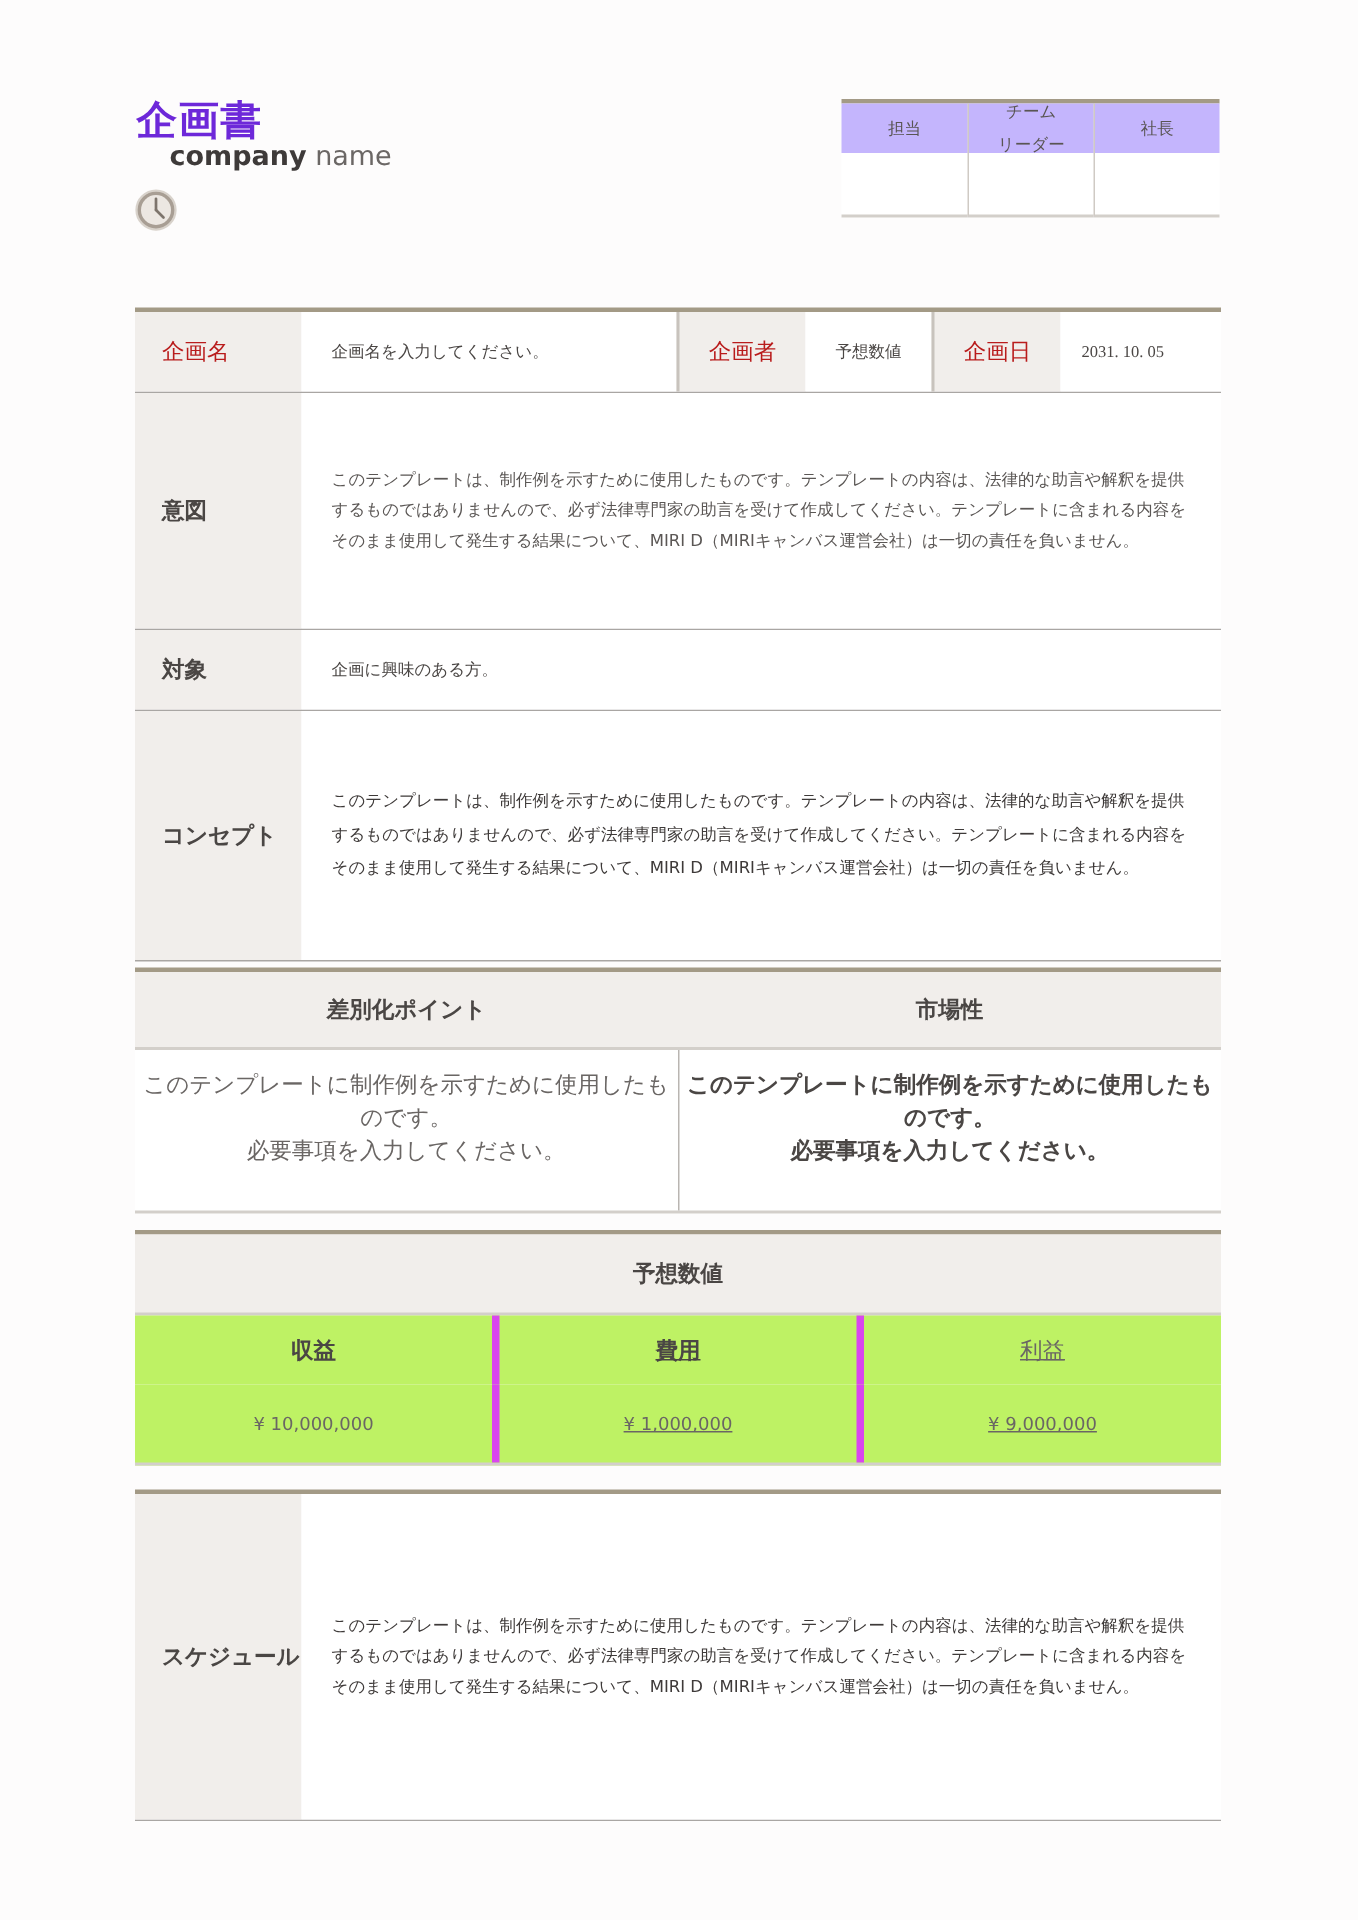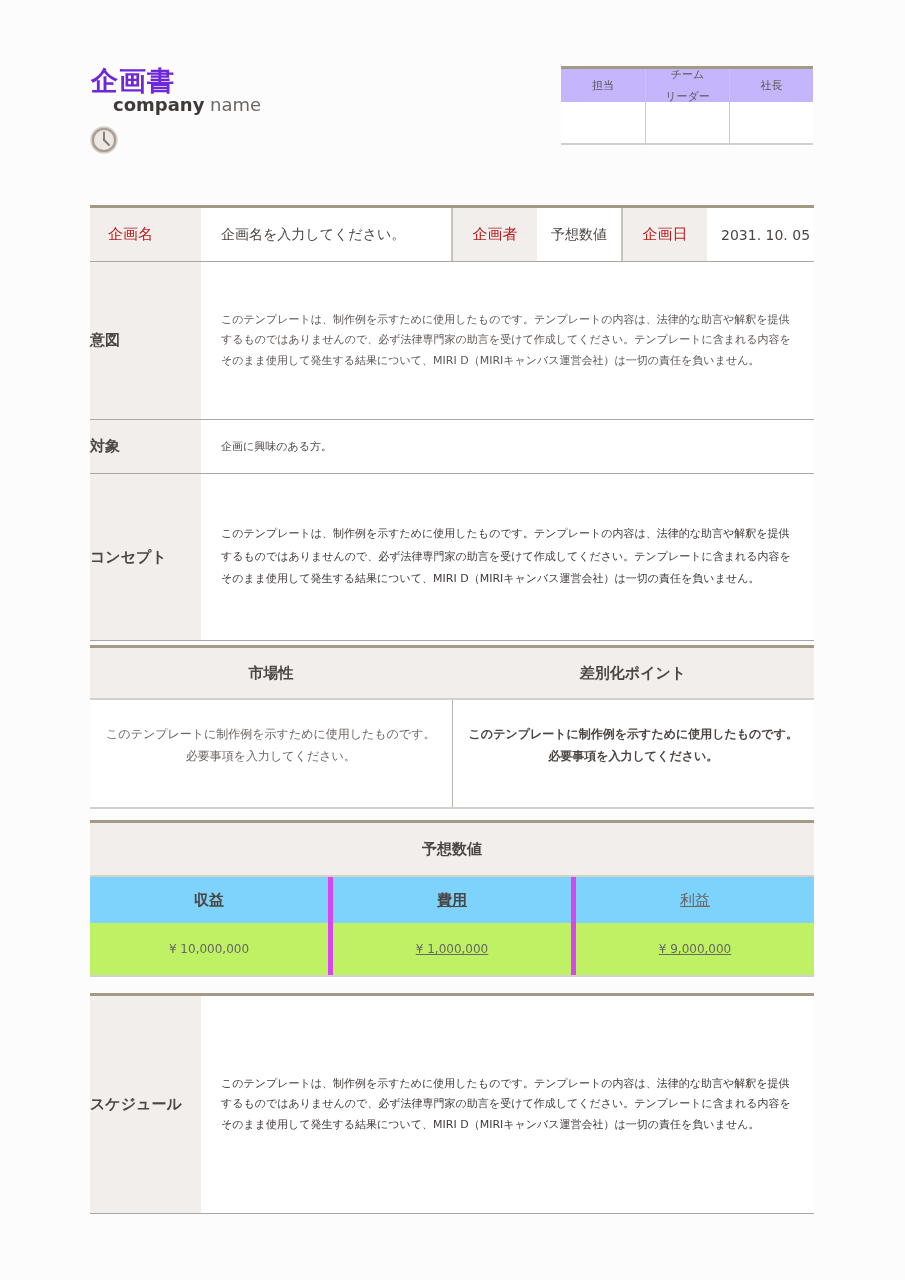--- a/index.html
+++ b/index.html
@@ -16,37 +16,37 @@
     .approval { position: absolute; left: 561px; top: 66px; width: 252px; border-top: 3px solid #a39a86; }
     .approval .row { display: flex; }
     .approval .hcell { width: 84px; height: 33px; background: #c4b5fd; font-size: 11px; color: #595553; display: flex; align-items: center; justify-content: center; text-align: center; line-height: 11px; border-left: 1px solid #cfcac4; }
     .approval .hcell:first-child { border-left: none; }
     .approval .bcell { width: 84px; height: 43px; background: #fff; border-left: 1px solid #cfcac4; border-bottom: 2px solid #d3cfca; }
     .approval .bcell:first-child { border-left: none; }
 
     .tbl { position: absolute; left: 90px; width: 724px; }
     .top-rule { border-top: 3px solid #a39a86; }
     .row { display: flex; border-bottom: 1px solid #a9a6a3; }
-    .lab { background: #f1eeeb; width: 111px; display: flex; align-items: center; font-size: 15px; font-weight: bold; color: #4a4644; }
+    .lab { background: #f1eeeb; width: 111px; display: flex; align-items: center; padding-left: 18px; font-size: 15px; font-weight: bold; color: #4a4644; }
     .val { flex: 1; display: flex; align-items: center; padding-left: 20px; font-size: 11px; color: #4a4644; background: #fff; }
     .para { flex: 1; display: flex; align-items: center; padding-left: 20px; padding-right: 18px; font-size: 11px; color: #5b5755; line-height: 20.5px; background: #fff; }
 
     
     .info .lab-s { background: #f1eeeb; width: 86px; display: flex; align-items: center; justify-content: center; font-size: 15px; font-weight: normal; color: #b91c1c; border-left: 2px solid #c8c3bd; }
     .info .lab-s.first { width: 111px; justify-content: flex-start; padding-left: 18px; border-left: none; }
-    .info .v { display: flex; align-items: center; font-size: 14px; color: #4a4644; background: #fff; }
+    .info .v { display: flex; align-items: center; font-size: 11px; color: #4a4644; background: #fff; font-family: Liberation Serif, serif; }
 
     .two-col-head { display: flex; background: #f1eeeb; height: 52px; border-bottom: 2px solid #d3cfca; }
     .two-col-head div { flex: 1; display: flex; align-items: center; justify-content: center; font-size: 15px; font-weight: bold; color: #4a4644; }
     .two-col-body { display: flex; height: 109px; border-bottom: 2px solid #d3cfca; background: #fff; }
-    .two-col-body div { flex: 1; display: flex; flex-direction: column; align-items: center; justify-content: center; font-size: 12px; color: #6a6664; line-height: 22px; text-align: center; padding-bottom: 18px; }
+    .two-col-body div { flex: 1; display: flex; flex-direction: column; align-items: center; justify-content: center; font-size: 15px; color: #6a6664; line-height: 22px; text-align: center; padding-bottom: 18px; }
     .two-col-body div + div { border-left: 1px solid #b9b5b1; color: #4a4644; font-weight: bold; }
 
     .fc-title { height: 54px; background: #f1eeeb; display: flex; align-items: center; justify-content: center; font-size: 15px; font-weight: bold; color: #4a4644; border-bottom: 2px solid #d3cfca; }
-    .fc-heads { display: flex; height: 46px; background: #7dd3fc; justify-content: flex-end; }
+    .fc-heads { display: flex; height: 46px; background: #bef264; justify-content: flex-end; }
     .fc-heads div { flex: 1; display: flex; align-items: center; justify-content: center; font-size: 15px; font-weight: bold; color: #4a4644; }
     .fc-heads div + div, .fc-vals div + div { border-left: 5px solid #d946ef; text-decoration: underline; }
     .fc-heads div:last-child { font-weight: normal; color: #6a6664; }
     .fc-vals { display: flex; height: 54px; background: #bef264; border-bottom: 2px solid #d3cfca; }
     .fc-vals div { flex: 1; display: flex; align-items: center; justify-content: center; font-size: 12px; color: #6a6664; }
   </style>
 </head>
 <body>
 
 <div class="title">企画書</div>
@@ -92,22 +92,22 @@
     <div class="val">企画に興味のある方。</div>
   </div>
   <div class="row" style="height:167px;">
     <div class="lab">コンセプト</div>
     <div class="para" style="color:#3e3a39; line-height:22.5px;">このテンプレートは、制作例を示すために使用したものです。テンプレートの内容は、法律的な助言や解釈を提供するものではありませんので、必ず法律専門家の助言を受けて作成してください。テンプレートに含まれる内容をそのまま使用して発生する結果について、MIRI D（MIRIキャンバス運営会社）は一切の責任を負いません。</div>
   </div>
 </div>
 
 <div class="tbl top-rule" style="top:645px;">
   <div class="two-col-head">
+    <div>差別化ポイント</div>
     <div>市場性</div>
-    <div>差別化ポイント</div>
   </div>
   <div class="two-col-body">
     <div>
       <span>このテンプレートに制作例を示すために使用したものです。</span>
       <span>必要事項を入力してください。</span>
     </div>
     <div>
       <span>このテンプレートに制作例を示すために使用したものです。</span>
       <span>必要事項を入力してください。</span>
     </div>

